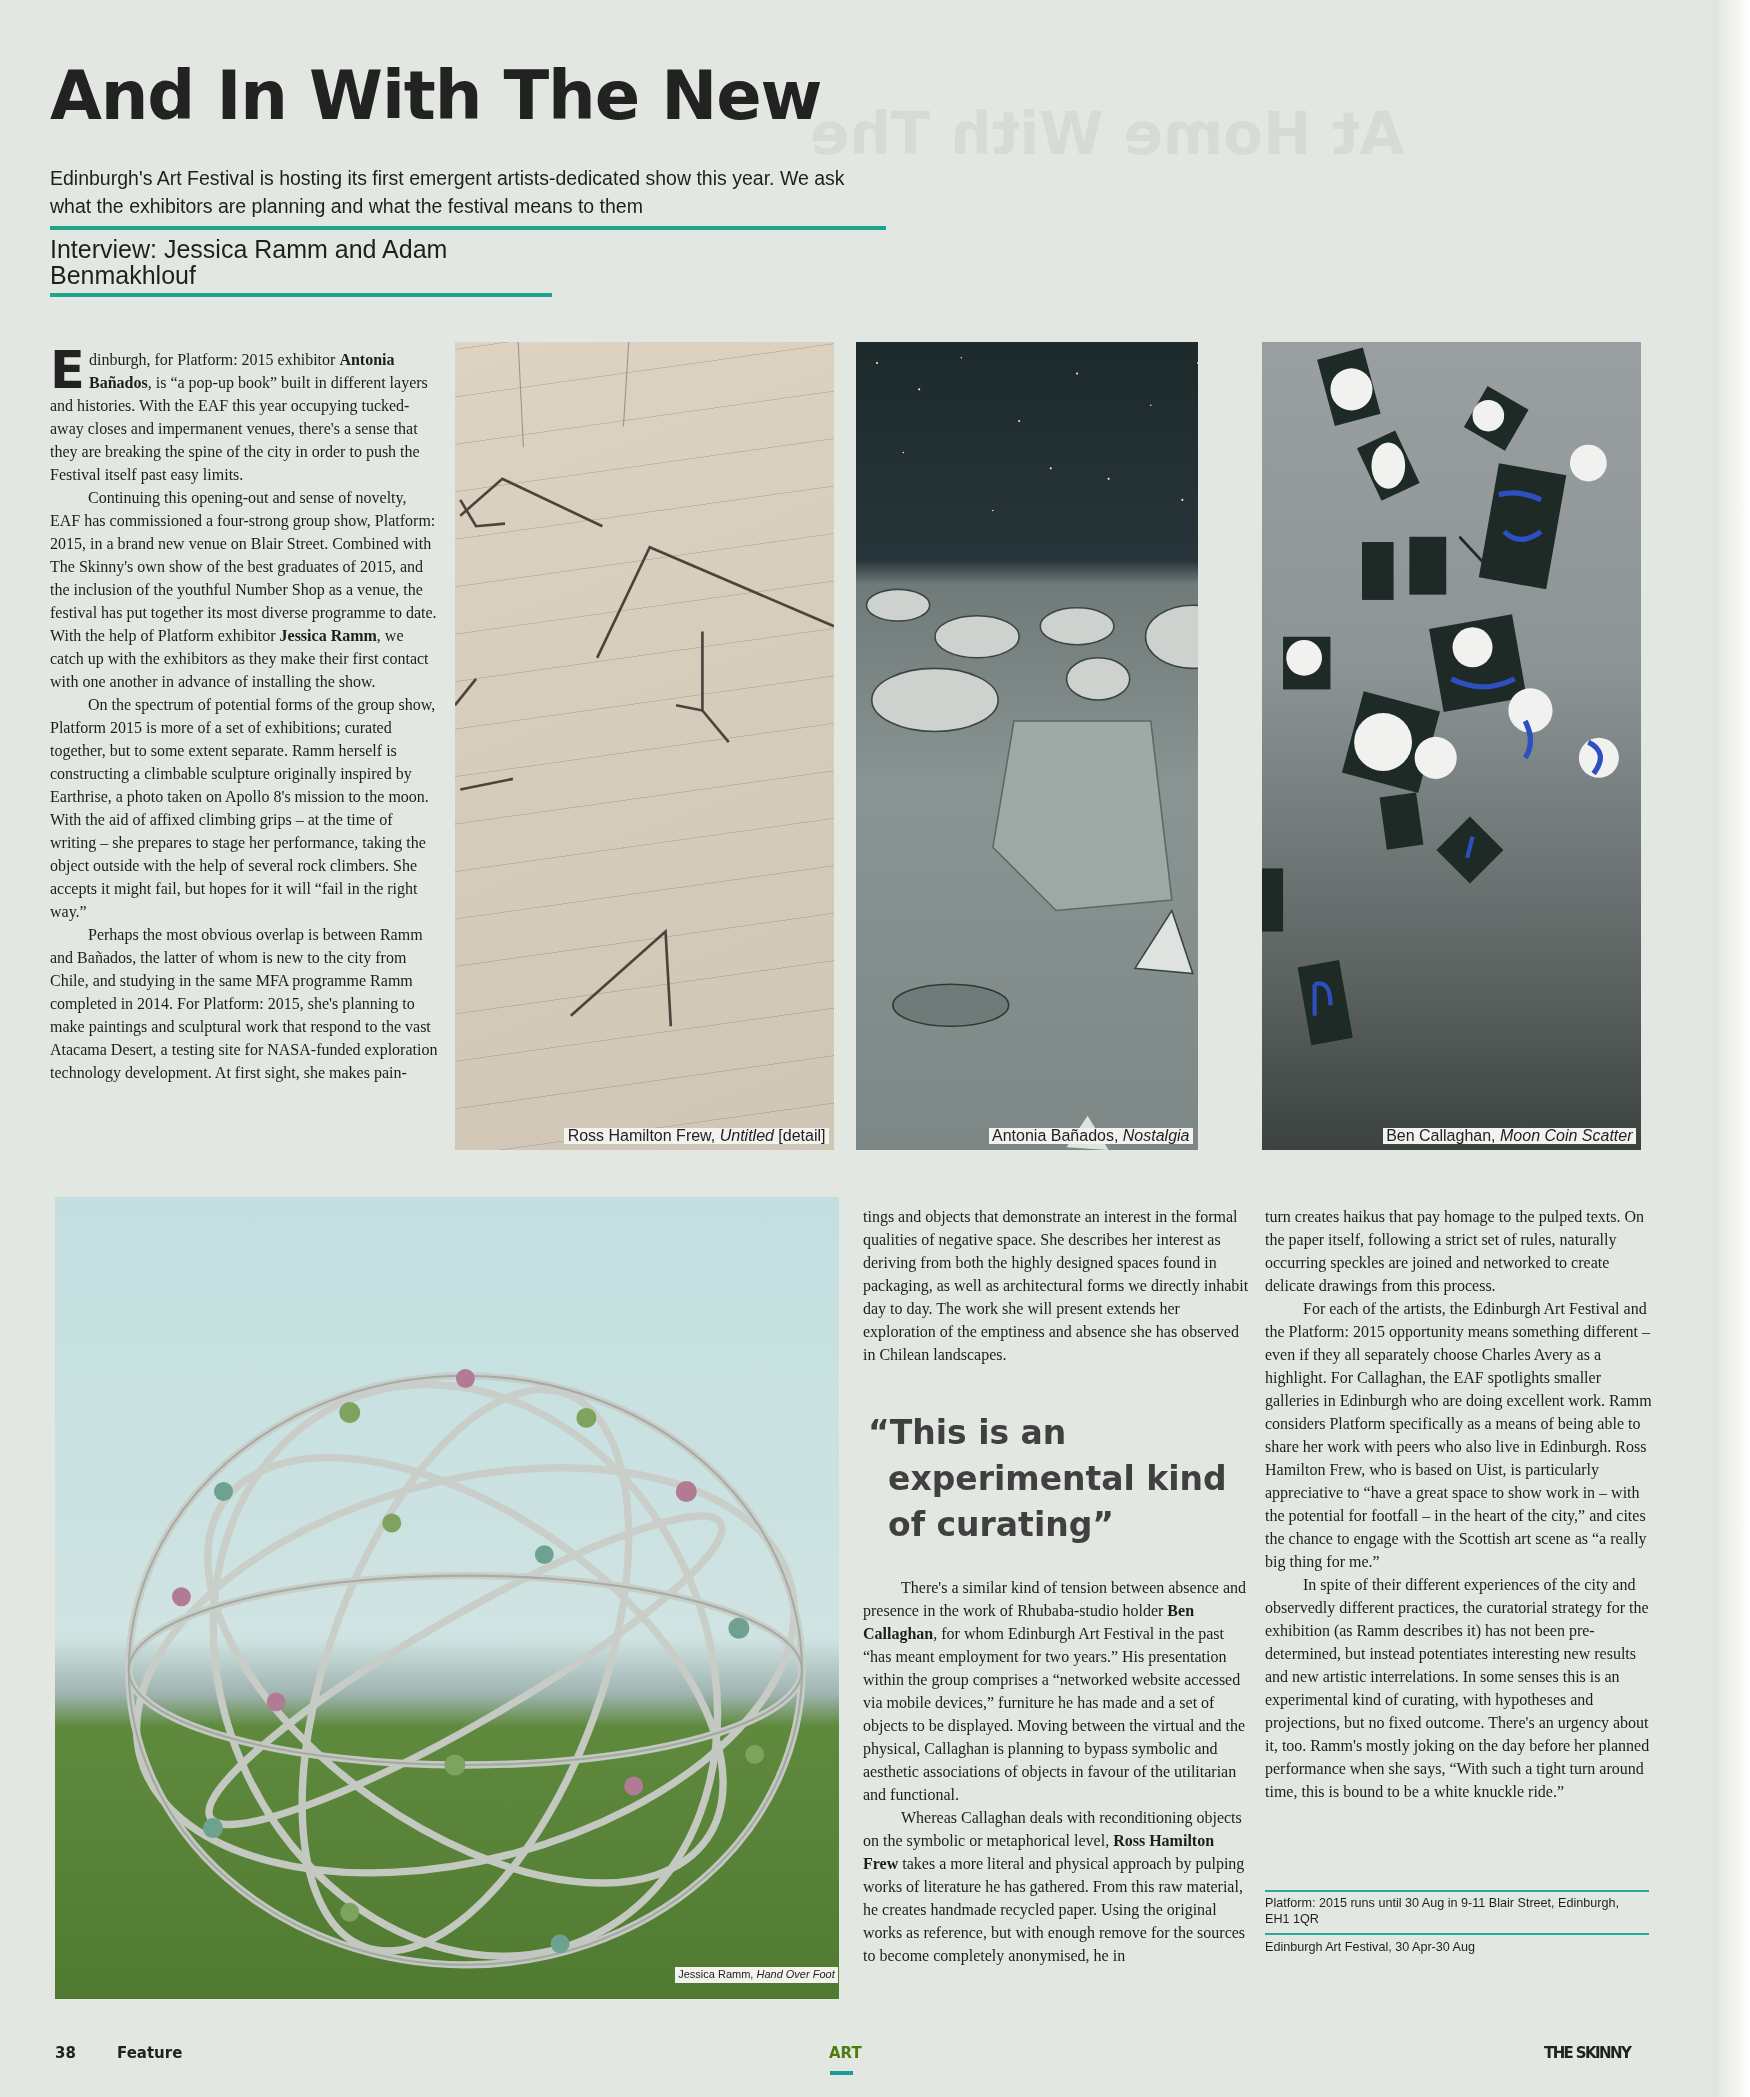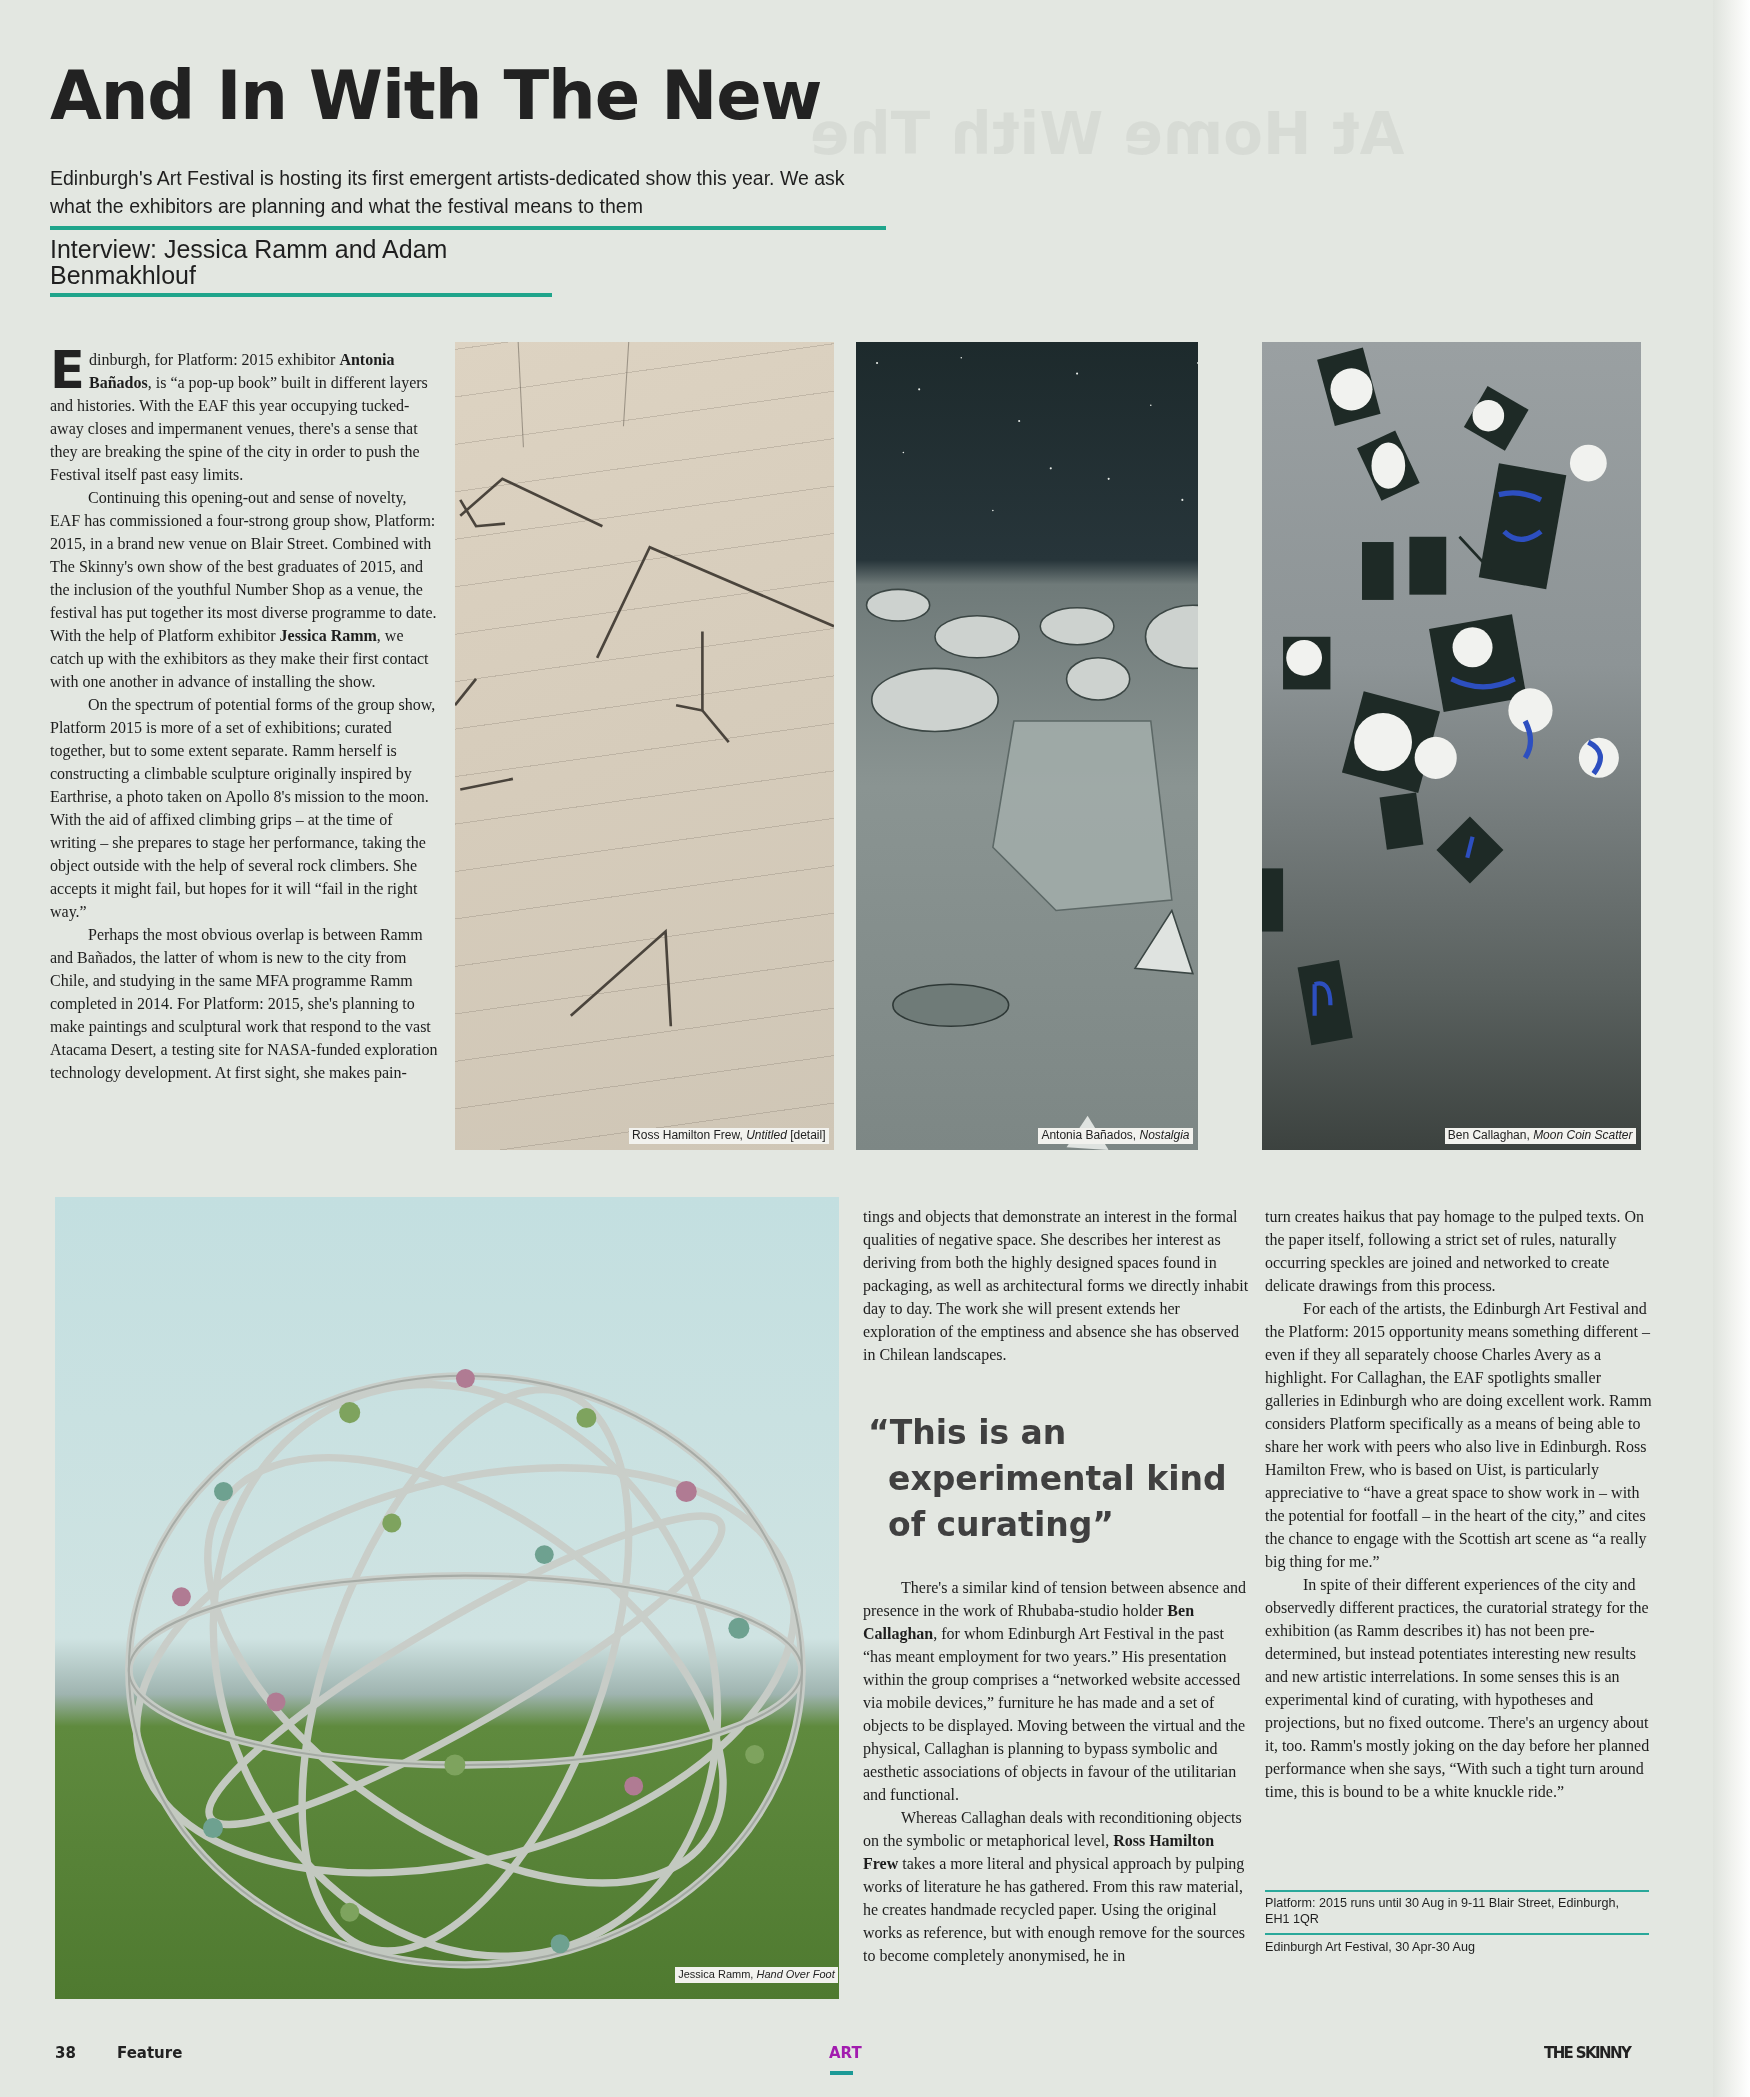--- a/index.html
+++ b/index.html
@@ -67,37 +67,37 @@
   .art-bc {
     left: 1262px; top: 342px; width: 379px; height: 808px;
     background: linear-gradient(180deg, #9aa0a2 0%, #8d9496 40%, #5a615f 80%, #3c423f 100%);
   }
   .photo {
     left: 55px; top: 1197px; width: 784px; height: 802px;
     background: linear-gradient(180deg, #c3dfe0 0%, #cfe3e2 55%, #9fb4b0 62%, #5f8a3e 66%, #4f7a30 100%);
   }
   .caption {
     position: absolute; background: #f2f2ee; color: #222;
-    font-family: "Liberation Sans", sans-serif; font-size: 12px; line-height: 13.7px;
+    font-family: "Liberation Sans", sans-serif; font-size: 16px; line-height: 13.7px;
     padding: 1.1px 3.2px; white-space: nowrap;
   }
   .caption i { font-style: italic; }
   .pull {
     left: 868px; top: 1410px; width: 368px;
     font-family: "DejaVu Sans", sans-serif; font-weight: bold;
     font-size: 33px; line-height: 46px; color: #404040;
   }
   .pull .l { display: block; padding-left: 20px; }
   .pull .l.first { padding-left: 0; }
   .info {
     font-family: "Liberation Sans", sans-serif; font-size: 12.6px; line-height: 16.3px; color: #1f1f1f;
   }
   .rule { position: absolute; height: 1.6px; background: #2aa89a; }
   .folio { font-family: "DejaVu Sans", sans-serif; font-weight: bold; font-size: 15px; color: #222; }
-  .section-art { color: #a21caf; text-align: right; }
+  .section-art { color: #4d7c0f; text-align: right; }
   .section-art-bar { position: absolute; width: 23px; height: 3.7px; background: #1b9a96; }
   svg { position: absolute; left: 0; top: 0; }
 </style>
 </head>
 <body>
 
 <div class="page-edge"></div>
 
 <div class="abs ghost">At Home With The</div>
 <div class="abs headline">And In With The New</div>

